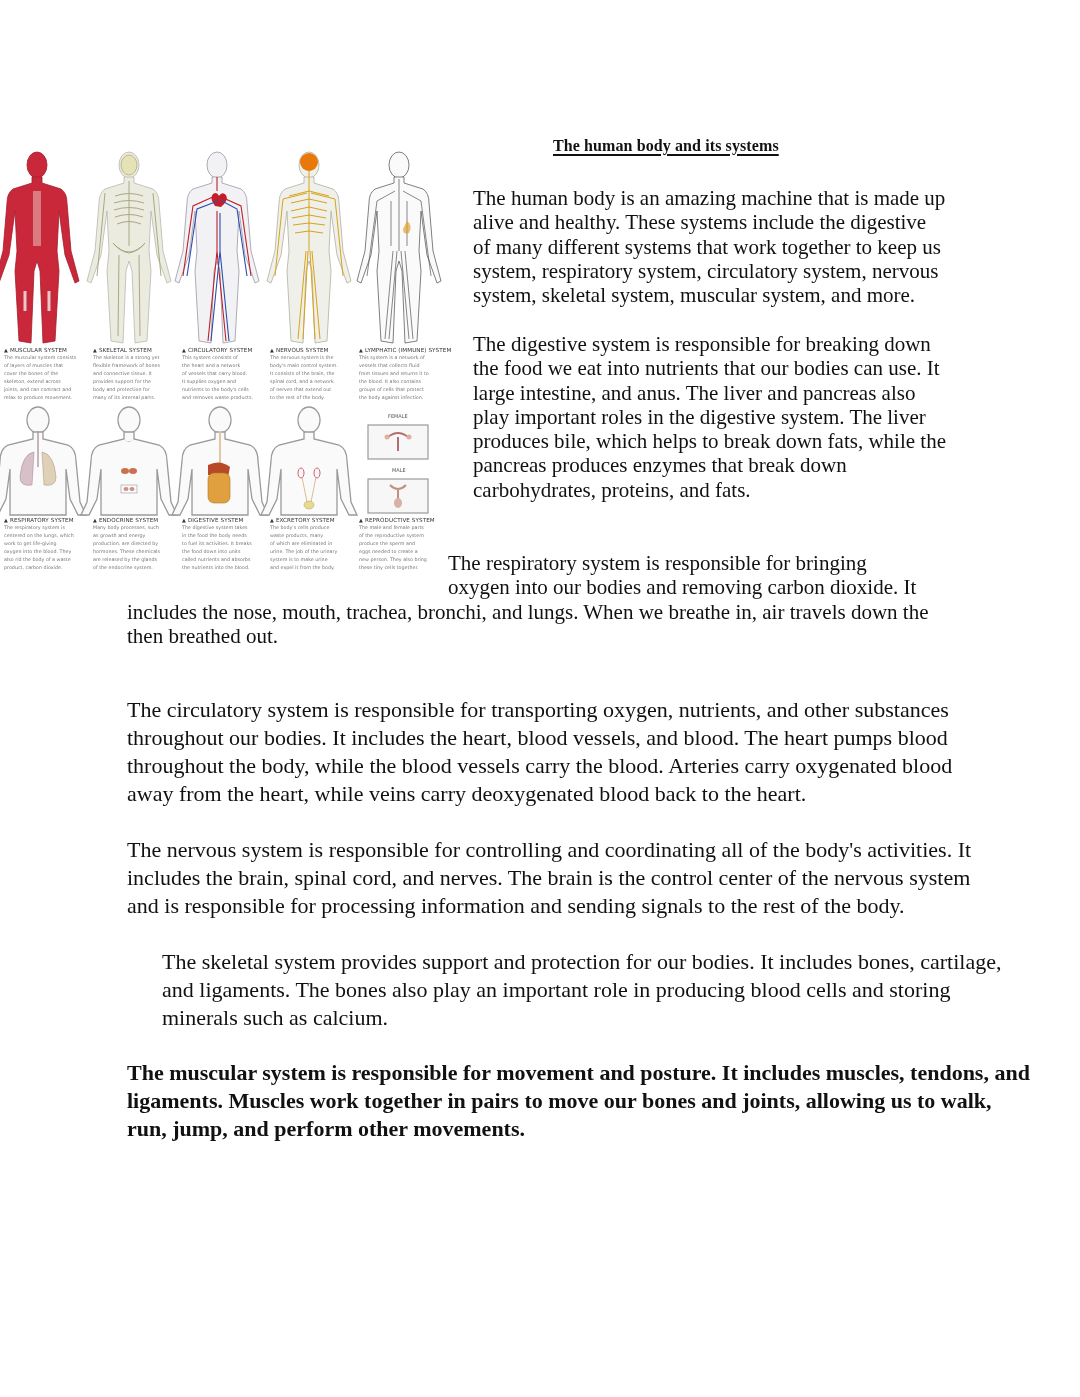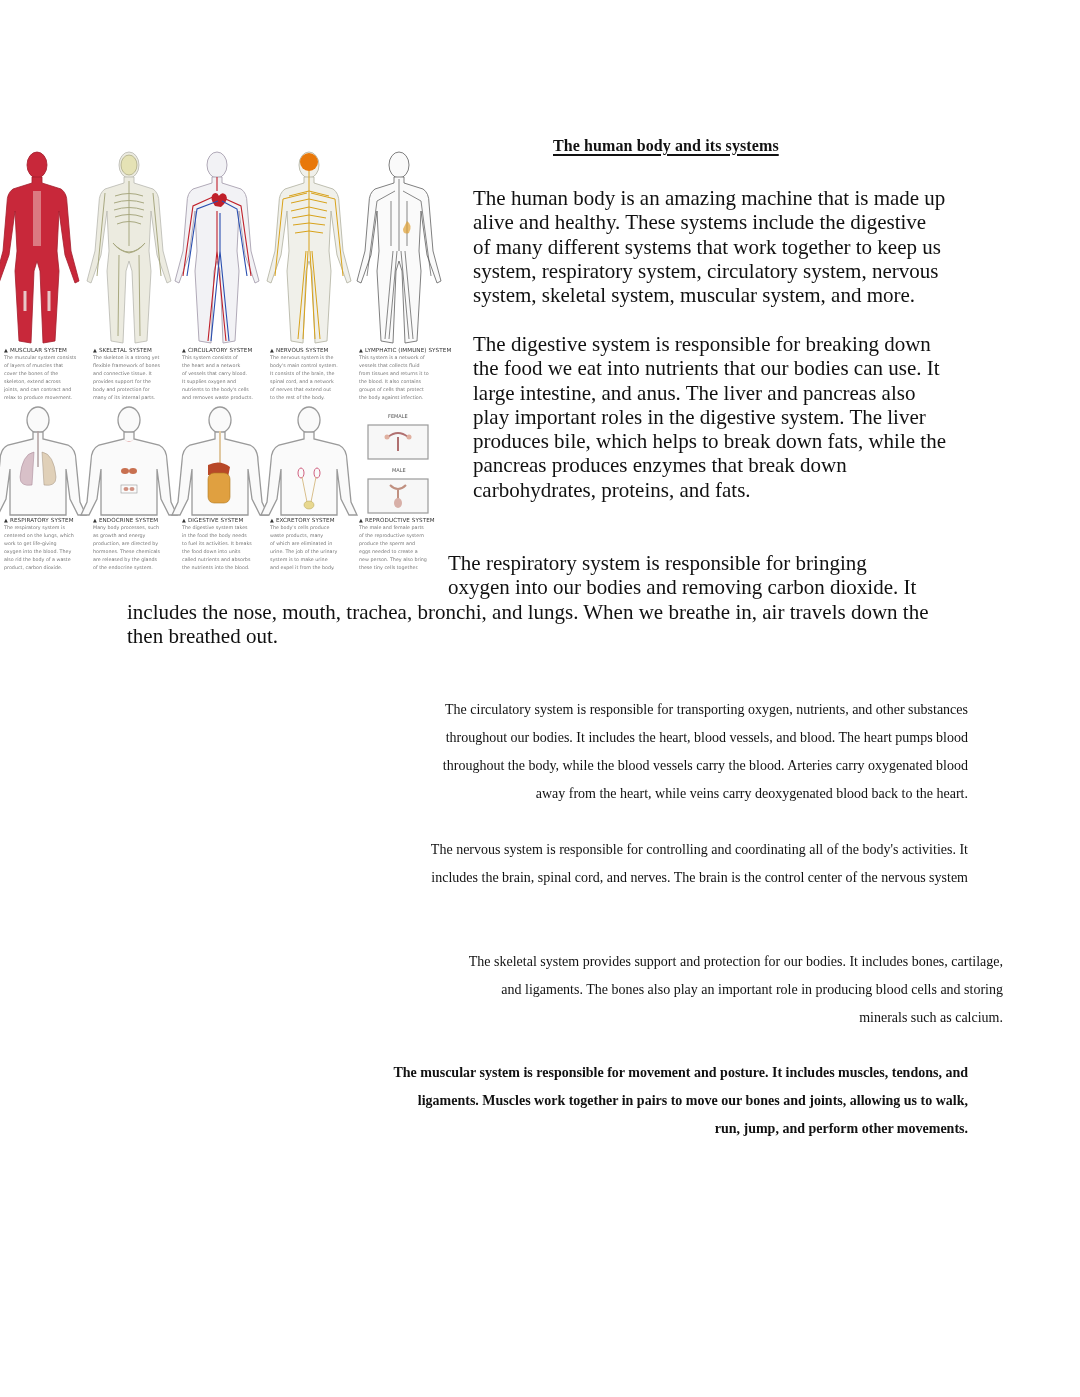--- a/index.html
+++ b/index.html
@@ -14,21 +14,21 @@
   .figure { position: absolute; left: 0; top: 145px; width: 460px; height: 435px; background: #fff; }
   .fig-cell { position: absolute; }
   .cap-head { position: absolute; font-family: "DejaVu Sans", sans-serif; font-size: 5.6px; color: #333; white-space: nowrap; letter-spacing: 0.1px; }
   .cap-head .tri { font-size: 5px; margin-right: 2px; }
   .cap-body { position: absolute; font-family: "DejaVu Sans", sans-serif; font-size: 4.8px; line-height: 7.9px; color: #777; width: 82px; }
   .mini-label { position: absolute; font-family: "DejaVu Sans", sans-serif; font-size: 5px; color: #555; }
 
   
   .p { position: absolute; font-size: 21px; line-height: 24.3px; margin: 0; }
   .p-narrow { left: 473px; width: 490px; }
-  .p-wide { left: 138px; width: 830px; font-size: 14px; line-height: 28px; text-align: right; }
+  .p-wide { left: 127px; width: 830px; font-size: 22px; line-height: 28px; }
   .line { display: block; white-space: nowrap; }
 </style>
 </head>
 <body>
 
 <h1 class="title">The human body and its systems</h1>
 
 <div class="figure">
   <svg width="460" height="435" viewBox="0 0 460 435">
     <defs>
@@ -283,20 +283,21 @@
 <p class="p p-wide" style="top:696px;">
   <span class="line">The circulatory system is responsible for transporting oxygen, nutrients, and other substances</span>
   <span class="line">throughout our bodies. It includes the heart, blood vessels, and blood. The heart pumps blood</span>
   <span class="line">throughout the body, while the blood vessels carry the blood. Arteries carry oxygenated blood</span>
   <span class="line">away from the heart, while veins carry deoxygenated blood back to the heart.</span>
 </p>
 
 <p class="p p-wide" style="top:836px;">
   <span class="line">The nervous system is responsible for controlling and coordinating all of the body's activities. It</span>
   <span class="line">includes the brain, spinal cord, and nerves. The brain is the control center of the nervous system</span>
+  <span class="line">and is responsible for processing information and sending signals to the rest of the body.</span>
 </p>
 
 <p class="p p-wide" style="top:948px;margin-left:35px;">
   <span class="line">The skeletal system provides support and protection for our bodies. It includes bones, cartilage,</span>
   <span class="line">and ligaments. The bones also play an important role in producing blood cells and storing</span>
   <span class="line">minerals such as calcium.</span>
 </p>
 
 <p class="p p-wide" style="top:1059px;font-weight:bold;">
   <span class="line">The muscular system is responsible for movement and posture. It includes muscles, tendons, and</span>

